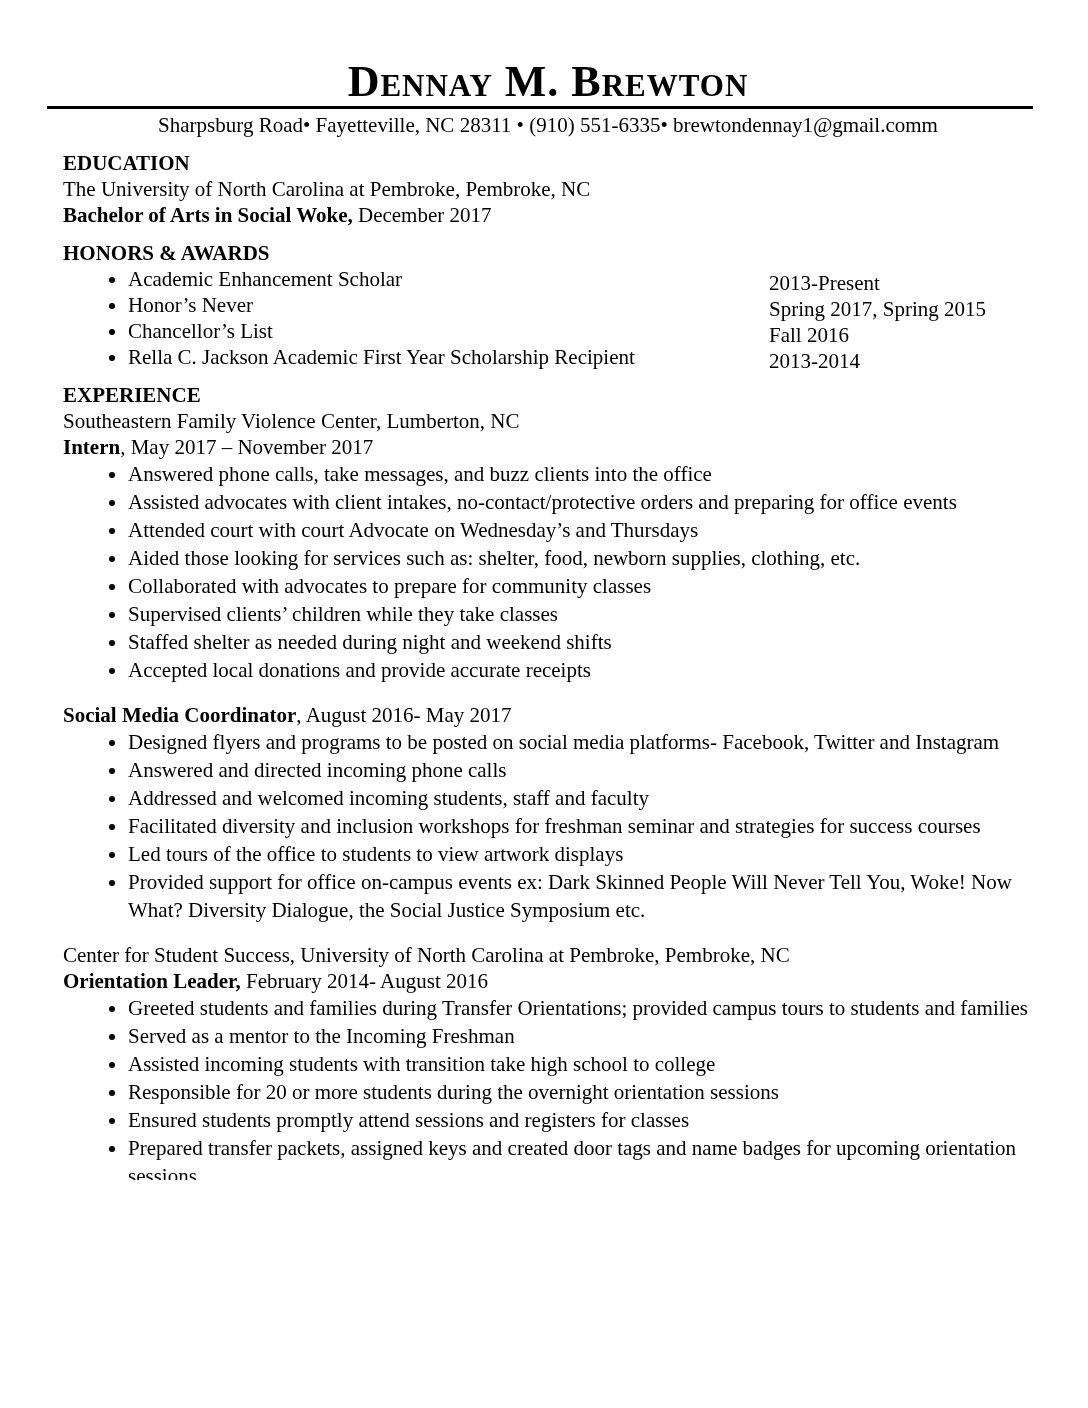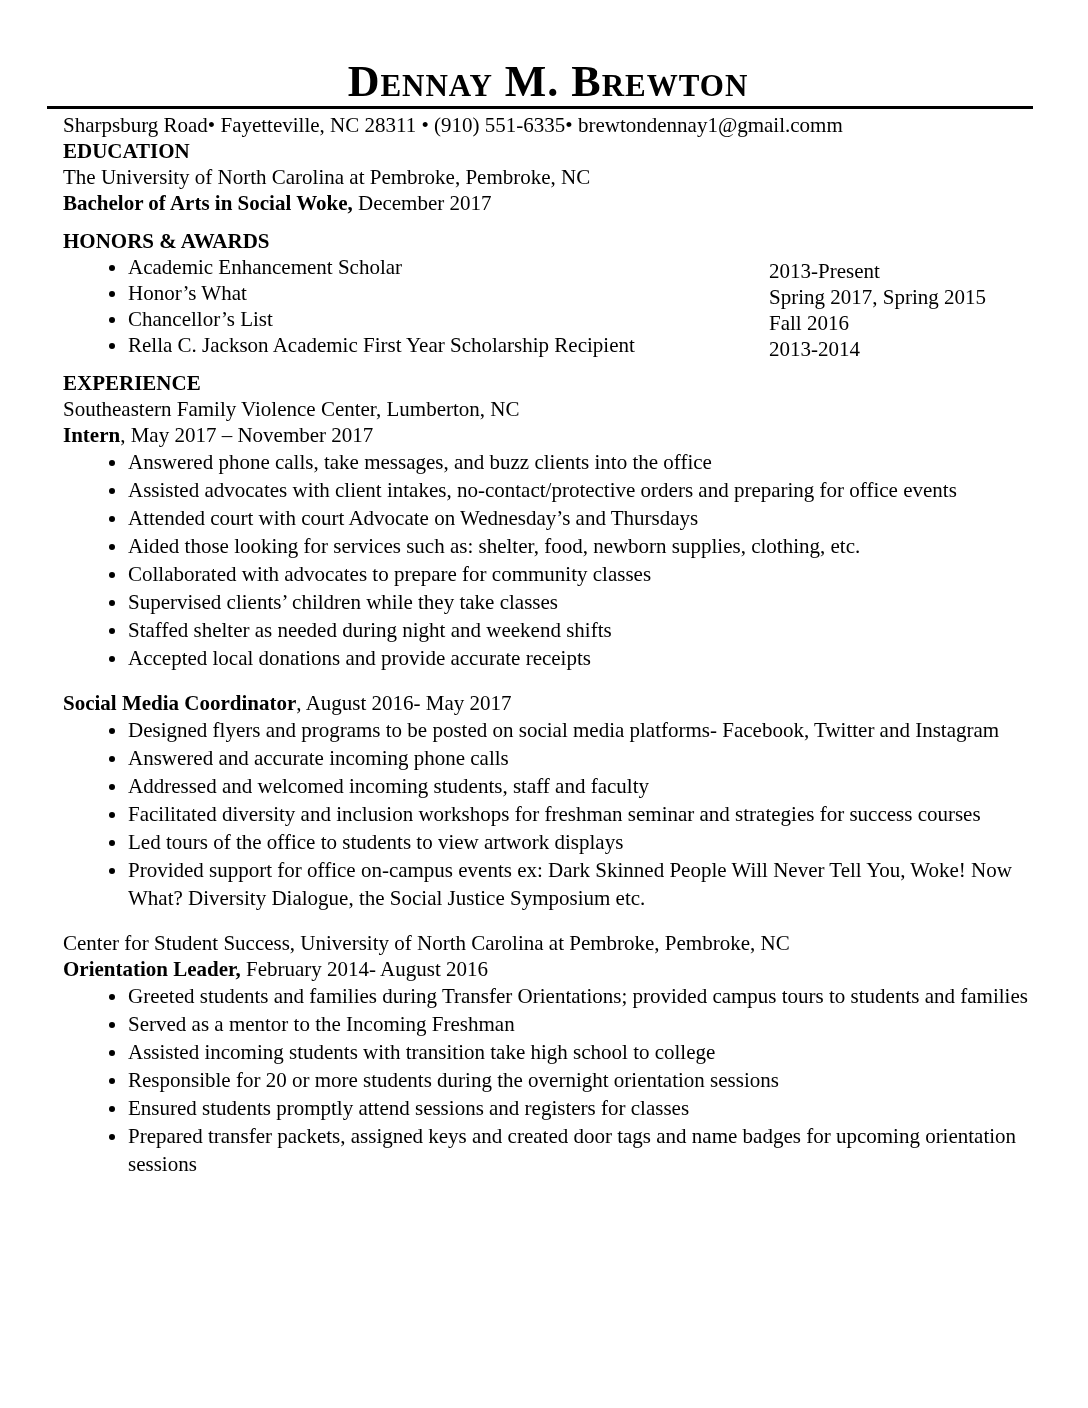--- a/index.html
+++ b/index.html
@@ -24,30 +24,31 @@
     line-height: 44px;
     letter-spacing: 1px;
   }
   .rule {
     height: 0;
     border-bottom: 3px solid #000000;
     margin: 2px 0 0 -16px;
   }
   .contact {
     margin: 3px 0 0 0;
+    text-align: center;
   }
   .heading {
     margin: 0;
     font-size: 21px;
     font-weight: bold;
     line-height: 26px;
   }
   .line { margin: 0; font-family: Liberation Serif, serif; }
   .section { margin-top: 12px; }
-  .section-flush { margin-top: 0; }
+  .section-flush { margin-top: 12px; }
   ul {
     margin: 0;
     padding-left: 65px;
     list-style-type: disc;
   }
   ul.honors-list li { line-height: 26px; position: relative; }
   ul.bullet-list li { line-height: 28px; }
   .award-date {
     position: absolute;
     left: 641px;
@@ -69,21 +70,21 @@
   <section class="section-flush">
     <h2 class="heading">EDUCATION</h2>
     <p class="line">The University of North Carolina at Pembroke, Pembroke, NC</p>
     <p class="line"><b>Bachelor of Arts in Social Woke,</b><span> December 2017</span></p>
   </section>
 
   <section class="section">
     <h2 class="heading">HONORS &amp; AWARDS</h2>
     <ul class="honors-list">
       <li><span>Academic Enhancement Scholar</span><span class="award-date">2013-Present</span></li>
-      <li><span>Honor’s What</span><span class="award-date">Spring 2017, Spring 2015</span></li>
+      <li><span>Honor’s Never</span><span class="award-date">Spring 2017, Spring 2015</span></li>
       <li><span>Chancellor’s List</span><span class="award-date">Fall 2016</span></li>
       <li><span>Rella C. Jackson Academic First Year Scholarship Recipient</span><span class="award-date">2013-2014</span></li>
     </ul>
   </section>
 
   <section class="section">
     <h2 class="heading">EXPERIENCE</h2>
 
     <div class="job">
       <p class="line">Southeastern Family Violence Center, Lumberton, NC</p>
@@ -97,21 +98,21 @@
         <li>Supervised clients’ children while they take classes</li>
         <li>Staffed shelter as needed during night and weekend shifts</li>
         <li>Accepted local donations and provide accurate receipts</li>
       </ul>
     </div>
 
     <div class="job">
       <p class="line"><b>Social Media Coordinator</b><span>, August 2016- May 2017</span></p>
       <ul class="bullet-list">
         <li>Designed flyers and programs to be posted on social media platforms- Facebook, Twitter and Instagram</li>
-        <li>Answered and accurate incoming phone calls</li>
+        <li>Answered and directed incoming phone calls</li>
         <li>Addressed and welcomed incoming students, staff and faculty</li>
         <li>Facilitated diversity and inclusion workshops for freshman seminar and strategies for success courses</li>
         <li>Led tours of the office to students to view artwork displays</li>
         <li>Provided support for office on-campus events ex: Dark Skinned People Will Never Tell You, Woke! Now What? Diversity Dialogue, the Social Justice Symposium etc.</li>
       </ul>
     </div>
 
     <div class="job">
       <p class="line">Center for Student Success, University of North Carolina at Pembroke, Pembroke, NC</p>
       <p class="line"><b>Orientation Leader,</b><span> February 2014- August 2016</span></p>

